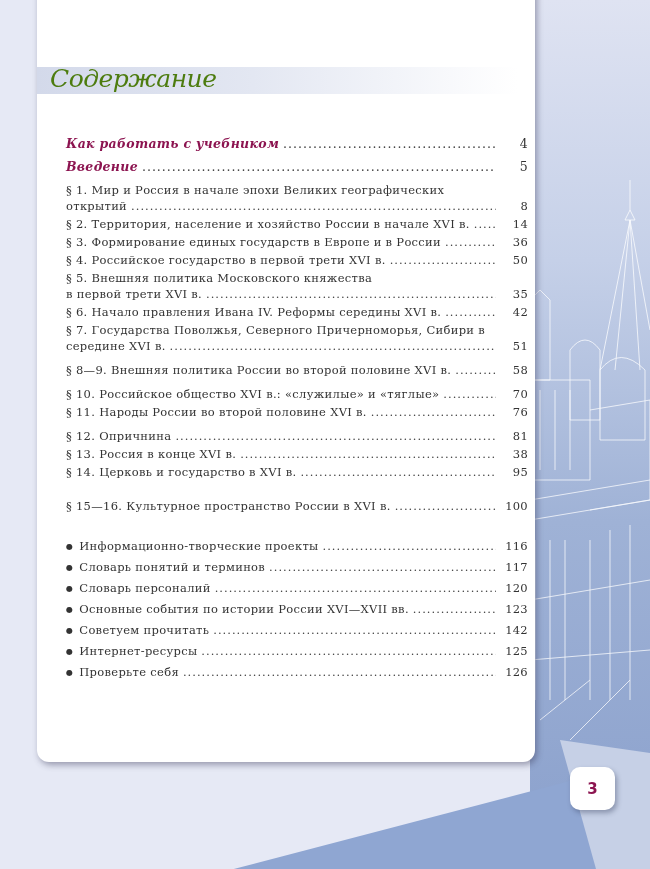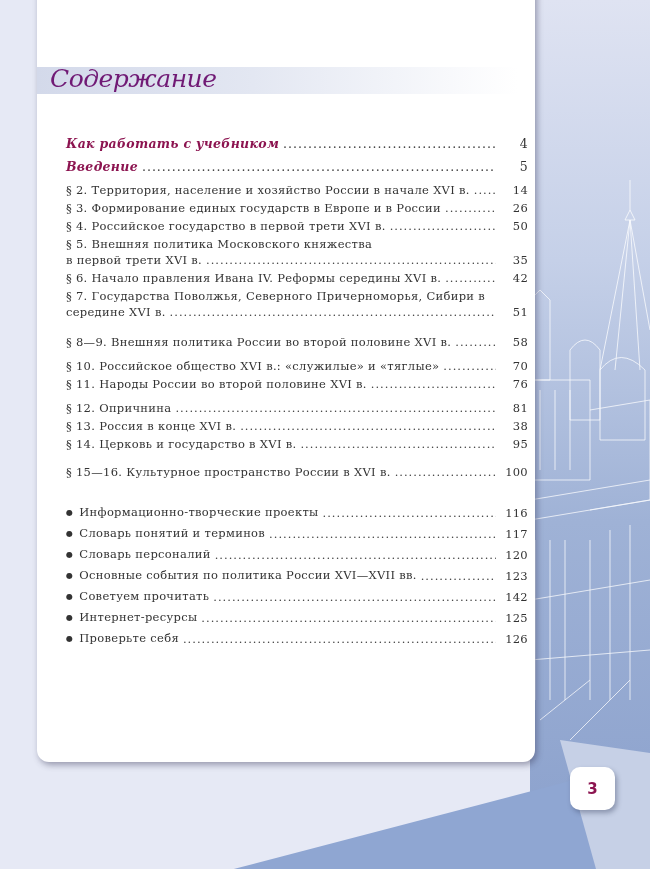--- a/index.html
+++ b/index.html
@@ -28,25 +28,25 @@
     background: #fff; border-radius: 0 0 12px 12px;
     box-shadow: 2px 3px 6px rgba(60,60,90,.45);
   }
   .title-band {
     position: absolute; left: 37px; top: 67px; width: 480px; height: 27px;
     background: linear-gradient(90deg, #d3d9ea 0%, #e3e7f2 45%, #ffffff 100%);
   }
   .title {
     position: absolute; left: 50px; top: 64px;
     font-family: "DejaVu Serif", serif; font-style: italic;
-    font-size: 25px; color: #701a75; letter-spacing: -0.5px;
+    font-size: 25px; color: #4d7c0f; letter-spacing: -0.5px;
   }
   .toc { position: absolute; left: 66px; top: 136px; width: 462px; }
   .row {
-    display: flex; align-items: center; font-size: 11.5px; color: #333;
+    display: flex; align-items: flex-start; font-size: 11.5px; color: #333;
     line-height: 16px; letter-spacing: 0.3px;
   }
   .row .label { white-space: nowrap; }
   .row .dots {
     flex: 1; overflow: hidden; white-space: nowrap; margin: 0 4px; color: #444;
   }
   .row .dots::after { content: "........................................................................................................................................................"; letter-spacing: 1px; }
   .row .page-num { width: 28px; text-align: right; }
   .major { font-style: italic; font-weight: bold; color: #8c1450; font-size: 12.5px; }
   .major .page-num { font-style: normal; font-weight: normal; color: #333; }
@@ -84,49 +84,57 @@
     <span class="label">Как работать с учебником</span>
     <span class="dots"></span>
     <span class="page-num">4</span>
   </div>
   <div class="row major" style="margin-bottom:7px">
     <span class="label">Введение</span>
     <span class="dots"></span>
     <span class="page-num">5</span>
   </div>
 
+  <div class="two-line" style="margin-bottom:2px">
+    <div class="first">§ 1. Мир и Россия в начале эпохи Великих географических</div>
+    <div class="row">
+      <span class="label">открытий</span>
+      <span class="dots"></span>
+      <span class="page-num">8</span>
+    </div>
+  </div>
   <div class="row" style="margin-bottom:2px">
     <span class="label">§ 2. Территория, население и хозяйство России в начале XVI в.</span>
     <span class="dots"></span>
     <span class="page-num">14</span>
   </div>
   <div class="row" style="margin-bottom:2px">
     <span class="label">§ 3. Формирование единых государств в Европе и в России</span>
     <span class="dots"></span>
-    <span class="page-num">26</span>
+    <span class="page-num">36</span>
   </div>
   <div class="row" style="margin-bottom:2px">
     <span class="label">§ 4. Российское государство в первой трети XVI в.</span>
     <span class="dots"></span>
     <span class="page-num">50</span>
   </div>
   <div class="two-line" style="margin-bottom:2px">
     <div class="first">§ 5. Внешняя политика Московского княжества</div>
     <div class="row">
       <span class="label">в первой трети XVI в.</span>
       <span class="dots"></span>
       <span class="page-num">35</span>
     </div>
   </div>
   <div class="row" style="margin-bottom:2px">
     <span class="label">§ 6. Начало правления Ивана IV. Реформы середины XVI в.</span>
     <span class="dots"></span>
     <span class="page-num">42</span>
   </div>
-  <div class="two-line" style="margin-bottom:14px">
+  <div class="two-line" style="margin-bottom:8px">
     <div class="first">§ 7. Государства Поволжья, Северного Причерноморья, Сибири в</div>
     <div class="row">
       <span class="label">середине XVI в.</span>
       <span class="dots"></span>
       <span class="page-num">51</span>
     </div>
   </div>
   <div class="row" style="margin-bottom:8px">
     <span class="label">§ 8—9. Внешняя политика России во второй половине XVI в.</span>
     <span class="dots"></span>
@@ -145,21 +153,21 @@
   <div class="row" style="margin-bottom:2px">
     <span class="label">§ 12. Опричнина</span>
     <span class="dots"></span>
     <span class="page-num">81</span>
   </div>
   <div class="row" style="margin-bottom:2px">
     <span class="label">§ 13. Россия в конце XVI в.</span>
     <span class="dots"></span>
     <span class="page-num">38</span>
   </div>
-  <div class="row" style="margin-bottom:12px">
+  <div class="row" style="margin-bottom:18px">
     <span class="label">§ 14. Церковь и государство в XVI в.</span>
     <span class="dots"></span>
     <span class="page-num">95</span>
   </div>
   <div class="row" style="margin-bottom:24px">
     <span class="label">§ 15—16. Культурное пространство России в XVI в.</span>
     <span class="dots"></span>
     <span class="page-num">100</span>
   </div>
 
@@ -172,21 +180,21 @@
     <span class="label bullet">Словарь понятий и терминов</span>
     <span class="dots"></span>
     <span class="page-num">117</span>
   </div>
   <div class="row" style="margin-bottom:3px">
     <span class="label bullet">Словарь персоналий</span>
     <span class="dots"></span>
     <span class="page-num">120</span>
   </div>
   <div class="row" style="margin-bottom:3px">
-    <span class="label bullet">Основные события по политика России XVI—XVII вв.</span>
+    <span class="label bullet">Основные события по истории России XVI—XVII вв.</span>
     <span class="dots"></span>
     <span class="page-num">123</span>
   </div>
   <div class="row" style="margin-bottom:3px">
     <span class="label bullet">Советуем прочитать</span>
     <span class="dots"></span>
     <span class="page-num">142</span>
   </div>
   <div class="row" style="margin-bottom:3px">
     <span class="label bullet">Интернет-ресурсы</span>

